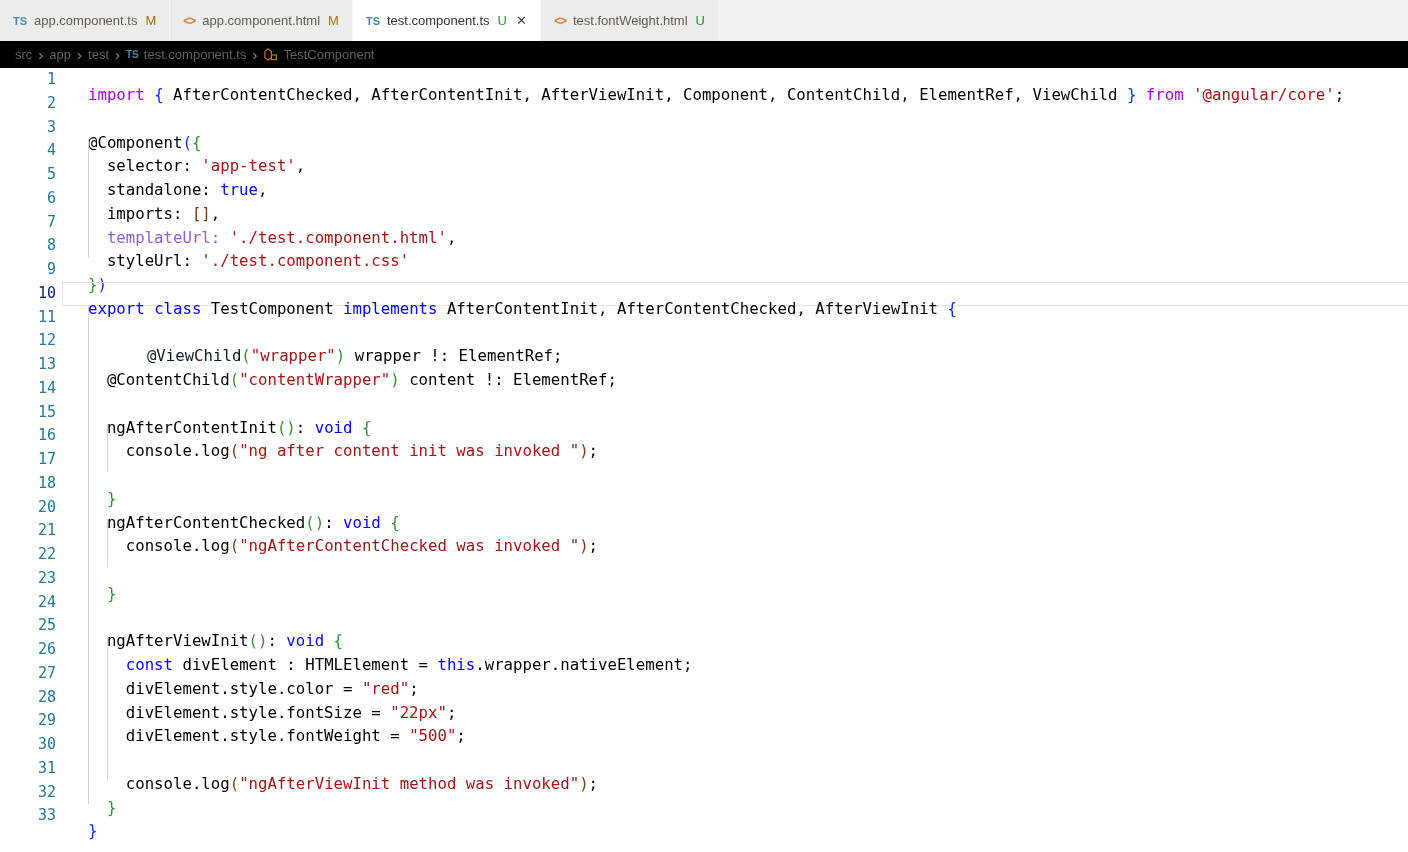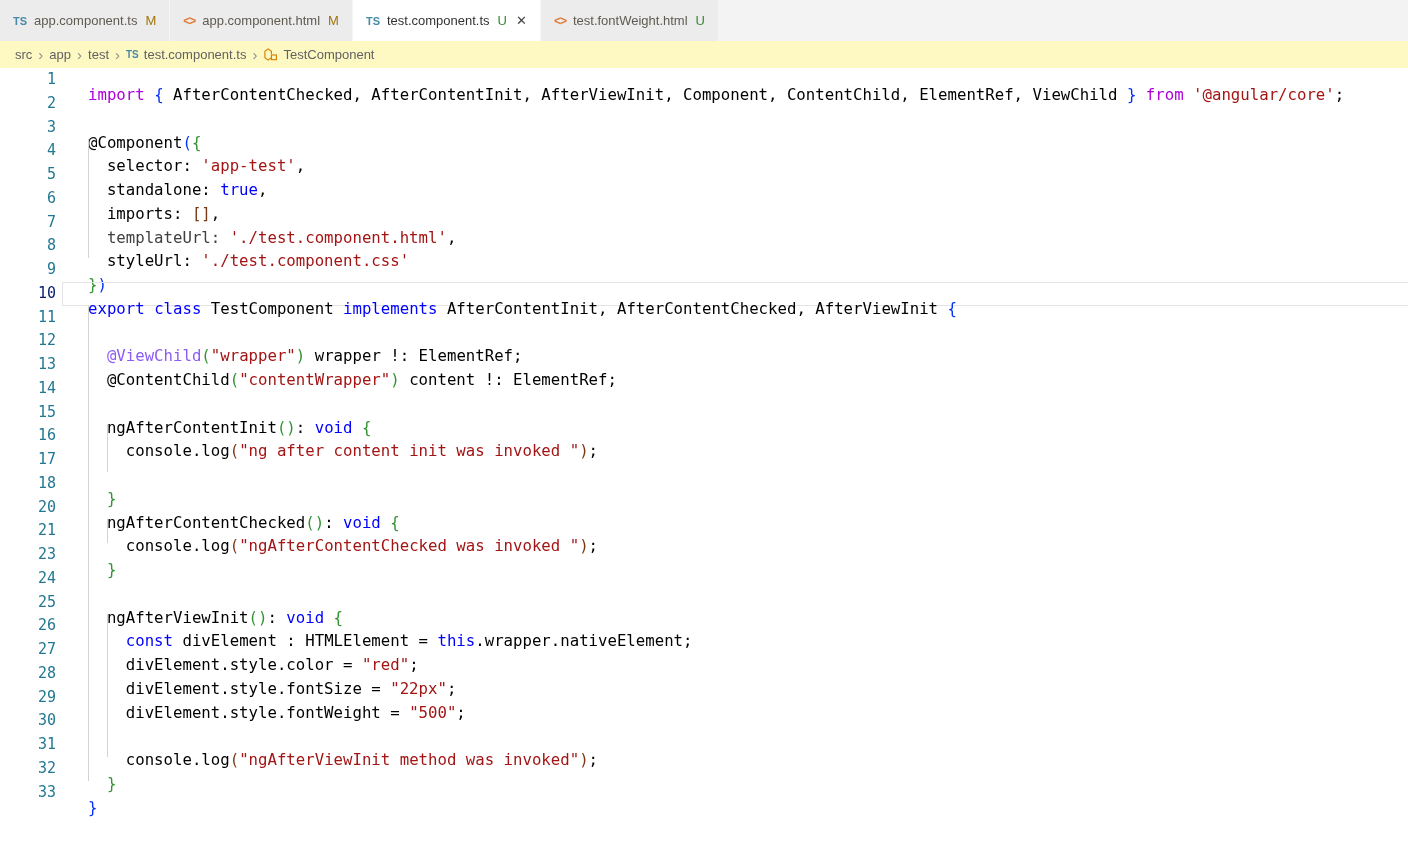--- a/index.html
+++ b/index.html
@@ -12,21 +12,21 @@
          white-space:nowrap; }
   .tab.active { background:#FFFFFF; color:#333333; }
   .tab .ficon { margin-right:7px; font-family:"Liberation Sans",sans-serif; font-weight:700; }
   .tab .ficon.ts { font-size:11px; letter-spacing:0; }
   .tab .ficon.html { font-size:12px; letter-spacing:-1px; }
   .tab .badge { margin-left:8px; font-size:13px; }
   .tab .close { margin-left:9px; font-size:13px; color:#424242; line-height:1; }
 
   
   .breadcrumb { height:27px; display:flex; align-items:center; padding-left:15px;
-                font-size:13px; color:#616161; background:#fef9c3; }
+                font-size:13px; color:#616161; background:#000000; }
   .crumb { display:flex; align-items:center; cursor:pointer; }
   .crumb .cicon { margin-right:5px; display:flex; align-items:center; }
   .crumb .cicon.ts { color:#498BA7; font-weight:700; font-size:10px; }
   .bc-sep { margin:0 6px; color:#8E8E8E; font-size:15px; line-height:1; }
 
   
   .editor { position:relative; background:#ffffff; font-family:"DejaVu Sans Mono","Liberation Mono",monospace;
             font-size:15.7px; }
   .line { position:relative; height:23.75px; line-height:23.75px; white-space:pre; }
   .line .ln { position:absolute; left:0; top:0; width:56px; text-align:right;
@@ -94,34 +94,35 @@
       <span>TestComponent</span>
     </span>
   </div>
 <div class="editor">
     <div class="line"><span class="ln">1</span><span class="code"><span style="color: rgb(175, 0, 219);">import</span><span style="color: rgb(0, 0, 0);"> </span><span style="color: rgb(4, 49, 250);">{</span><span style="color: rgb(0, 0, 0);"> AfterContentChecked, AfterContentInit, AfterViewInit, Component, ContentChild, ElementRef, ViewChild </span><span style="color: rgb(4, 49, 250);">}</span><span style="color: rgb(0, 0, 0);"> </span><span style="color: rgb(175, 0, 219);">from</span><span style="color: rgb(0, 0, 0);"> </span><span style="color: rgb(163, 21, 21);">'@angular/core'</span><span style="color: rgb(0, 0, 0);">;</span></span></div>
     <div class="line"><span class="ln">2</span><span class="code"></span></div>
     <div class="line"><span class="ln">3</span><span class="code"><span style="color: rgb(0, 0, 0);">@Component</span><span style="color: rgb(4, 49, 250);">(</span><span style="color: rgb(49, 147, 49);">{</span></span></div>
     <div class="line"><div class="guide" style="left: 88px;"></div><span class="ln">4</span><span class="code"><span style="color: rgb(0, 0, 0);">  selector: </span><span style="color: rgb(163, 21, 21);">'app-test'</span><span style="color: rgb(0, 0, 0);">,</span></span></div>
     <div class="line"><div class="guide" style="left: 88px;"></div><span class="ln">5</span><span class="code"><span style="color: rgb(0, 0, 0);">  standalone: </span><span style="color: rgb(0, 0, 255); text-align: center;">true</span><span style="color: rgb(0, 0, 0);">,</span></span></div>
     <div class="line"><div class="guide" style="left: 88px;"></div><span class="ln">6</span><span class="code"><span style="color: rgb(0, 0, 0);">  imports: </span><span style="color: rgb(123, 56, 20);">[]</span><span style="color: rgb(0, 0, 0);">,</span></span></div>
-    <div class="line"><div class="guide" style="left: 88px;"></div><span class="ln">7</span><span class="code"><span style="color: #404040; text-align: right;">  templateUrl: </span><span style="color: rgb(163, 21, 21);">'./test.component.html'</span><span style="color: rgb(0, 0, 0);">,</span></span></div>
+    <div class="line"><div class="guide" style="left: 88px;"></div><span class="ln">7</span><span class="code"><span style="color: #8b5cf6; text-align: right;">  templateUrl: </span><span style="color: rgb(163, 21, 21);">'./test.component.html'</span><span style="color: rgb(0, 0, 0);">,</span></span></div>
     <div class="line"><div class="guide" style="left: 88px;"></div><span class="ln">8</span><span class="code"><span style="color: rgb(0, 0, 0);">  styleUrl: </span><span style="color: rgb(163, 21, 21);">'./test.component.css'</span></span></div>
     <div class="line"><span class="ln">9</span><span class="code"><span style="color: rgb(49, 147, 49);">}</span><span style="color: rgb(4, 49, 250);">)</span></span></div>
     <div class="line cur"><div class="hl"></div><span class="ln">10</span><span class="code"><span style="color: rgb(0, 0, 255);">export</span><span style="color: rgb(0, 0, 0);"> </span><span style="color: rgb(0, 0, 255);">class</span><span style="color: rgb(0, 0, 0);"> TestComponent </span><span style="color: rgb(0, 0, 255);">implements</span><span style="color: rgb(0, 0, 0);"> AfterContentInit, AfterContentChecked, AfterViewInit </span><span style="color: rgb(4, 49, 250);">{</span></span></div>
     <div class="line"><div class="guide" style="left: 88px;"></div><span class="ln">11</span><span class="code"></span></div>
-    <div class="line"><div class="guide" style="left: 88px;"></div><span class="ln">12</span><span class="code"><span style="color: #8b5cf6;">  @ViewChild</span><span style="color: rgb(49, 147, 49);">(</span><span style="color: rgb(163, 21, 21);">"wrapper"</span><span style="color: rgb(49, 147, 49);">)</span><span style="color: rgb(0, 0, 0);"> wrapper !: ElementRef;</span></span></div>
+    <div class="line"><div class="guide" style="left: 88px;"></div><span class="ln">12</span><span class="code"><span style="color: #0f172a; padding-left: 40px;">  @ViewChild</span><span style="color: rgb(49, 147, 49);">(</span><span style="color: rgb(163, 21, 21);">"wrapper"</span><span style="color: rgb(49, 147, 49);">)</span><span style="color: rgb(0, 0, 0);"> wrapper !: ElementRef;</span></span></div>
     <div class="line"><div class="guide" style="left: 88px;"></div><span class="ln">13</span><span class="code"><span style="color: rgb(0, 0, 0);">  @ContentChild</span><span style="color: rgb(49, 147, 49);">(</span><span style="color: rgb(163, 21, 21);">"contentWrapper"</span><span style="color: rgb(49, 147, 49);">)</span><span style="color: rgb(0, 0, 0);"> content !: ElementRef;</span></span></div>
     <div class="line"><div class="guide" style="left: 88px;"></div><span class="ln">14</span><span class="code"></span></div>
     <div class="line"><div class="guide" style="left: 88px;"></div><span class="ln">15</span><span class="code"><span style="color: rgb(0, 0, 0);">  ngAfterContentInit</span><span style="color: rgb(49, 147, 49);">()</span><span style="color: rgb(0, 0, 0);">: </span><span style="color: rgb(0, 0, 255);">void</span><span style="color: rgb(0, 0, 0);"> </span><span style="color: rgb(49, 147, 49);">{</span></span></div>
     <div class="line"><div class="guide" style="left: 88px;"></div><div class="guide" style="left: 106.9px;"></div><span class="ln">16</span><span class="code"><span style="color: rgb(0, 0, 0);">    console.log</span><span style="color: rgb(123, 56, 20);">(</span><span style="color: rgb(163, 21, 21);">"ng after content init was invoked "</span><span style="color: rgb(123, 56, 20);">)</span><span style="color: rgb(0, 0, 0);">;</span></span></div>
     <div class="line"><div class="guide" style="left: 88px;"></div><div class="guide" style="left: 106.9px;"></div><span class="ln">17</span><span class="code"></span></div>
     <div class="line"><div class="guide" style="left: 88px;"></div><span class="ln">18</span><span class="code"><span style="color: rgb(0, 0, 0);">  </span><span style="color: rgb(49, 147, 49);">}</span></span></div>
     <div class="line"><div class="guide" style="left: 88px;"></div><span class="ln">20</span><span class="code"><span style="color: rgb(0, 0, 0);">  ngAfterContentChecked</span><span style="color: rgb(49, 147, 49);">()</span><span style="color: rgb(0, 0, 0);">: </span><span style="color: rgb(0, 0, 255);">void</span><span style="color: rgb(0, 0, 0);"> </span><span style="color: rgb(49, 147, 49);">{</span></span></div>
     <div class="line"><div class="guide" style="left: 88px;"></div><div class="guide" style="left: 106.9px;"></div><span class="ln">21</span><span class="code"><span style="color: rgb(0, 0, 0);">    console.log</span><span style="color: rgb(123, 56, 20);">(</span><span style="color: rgb(163, 21, 21);">"ngAfterContentChecked was invoked "</span><span style="color: rgb(123, 56, 20);">)</span><span style="color: rgb(0, 0, 0);">;</span></span></div>
+    <div class="line"><div class="guide" style="left: 88px;"></div><div class="guide" style="left: 106.9px;"></div><span class="ln">22</span><span class="code"></span></div>
     <div class="line"><div class="guide" style="left: 88px;"></div><span class="ln">23</span><span class="code"><span style="color: rgb(0, 0, 0);">  </span><span style="color: rgb(49, 147, 49);">}</span></span></div>
     <div class="line"><div class="guide" style="left: 88px;"></div><span class="ln">24</span><span class="code"></span></div>
     <div class="line"><div class="guide" style="left: 88px;"></div><span class="ln">25</span><span class="code"><span style="color: rgb(0, 0, 0);">  ngAfterViewInit</span><span style="color: rgb(49, 147, 49);">()</span><span style="color: rgb(0, 0, 0);">: </span><span style="color: rgb(0, 0, 255);">void</span><span style="color: rgb(0, 0, 0);"> </span><span style="color: rgb(49, 147, 49);">{</span></span></div>
     <div class="line"><div class="guide" style="left: 88px;"></div><div class="guide" style="left: 106.9px;"></div><span class="ln">26</span><span class="code"><span style="color: rgb(0, 0, 0);">    </span><span style="color: rgb(0, 0, 255);">const</span><span style="color: rgb(0, 0, 0);"> divElement : HTMLElement = </span><span style="color: rgb(0, 0, 255);">this</span><span style="color: rgb(0, 0, 0);">.wrapper.nativeElement;</span></span></div>
     <div class="line"><div class="guide" style="left: 88px;"></div><div class="guide" style="left: 106.9px;"></div><span class="ln">27</span><span class="code"><span style="color: rgb(0, 0, 0); text-align: right;">    divElement.style.color = </span><span style="color: rgb(163, 21, 21);">"red"</span><span style="color: rgb(0, 0, 0);">;</span></span></div>
     <div class="line"><div class="guide" style="left: 88px;"></div><div class="guide" style="left: 106.9px;"></div><span class="ln">28</span><span class="code"><span style="color: rgb(0, 0, 0);">    divElement.style.fontSize = </span><span style="color: rgb(163, 21, 21);">"22px"</span><span style="color: rgb(0, 0, 0);">;</span></span></div>
     <div class="line"><div class="guide" style="left: 88px;"></div><div class="guide" style="left: 106.9px;"></div><span class="ln">29</span><span class="code"><span style="color: rgb(0, 0, 0);">    divElement.style.fontWeight = </span><span style="color: rgb(163, 21, 21);">"500"</span><span style="color: rgb(0, 0, 0);">;</span></span></div>
     <div class="line"><div class="guide" style="left: 88px;"></div><div class="guide" style="left: 106.9px;"></div><span class="ln">30</span><span class="code"></span></div>
     <div class="line"><div class="guide" style="left: 88px;"></div><div class="guide" style="left: 106.9px;"></div><span class="ln">31</span><span class="code"><span style="color: rgb(0, 0, 0);">    console.log</span><span style="color: rgb(123, 56, 20);">(</span><span style="color: rgb(163, 21, 21);">"ngAfterViewInit method was invoked"</span><span style="color: rgb(123, 56, 20);">)</span><span style="color: rgb(0, 0, 0);">;</span></span></div>
     <div class="line"><div class="guide" style="left: 88px;"></div><span class="ln">32</span><span class="code"><span style="color: rgb(0, 0, 0);">  </span><span style="color: rgb(49, 147, 49);">}</span></span></div>

